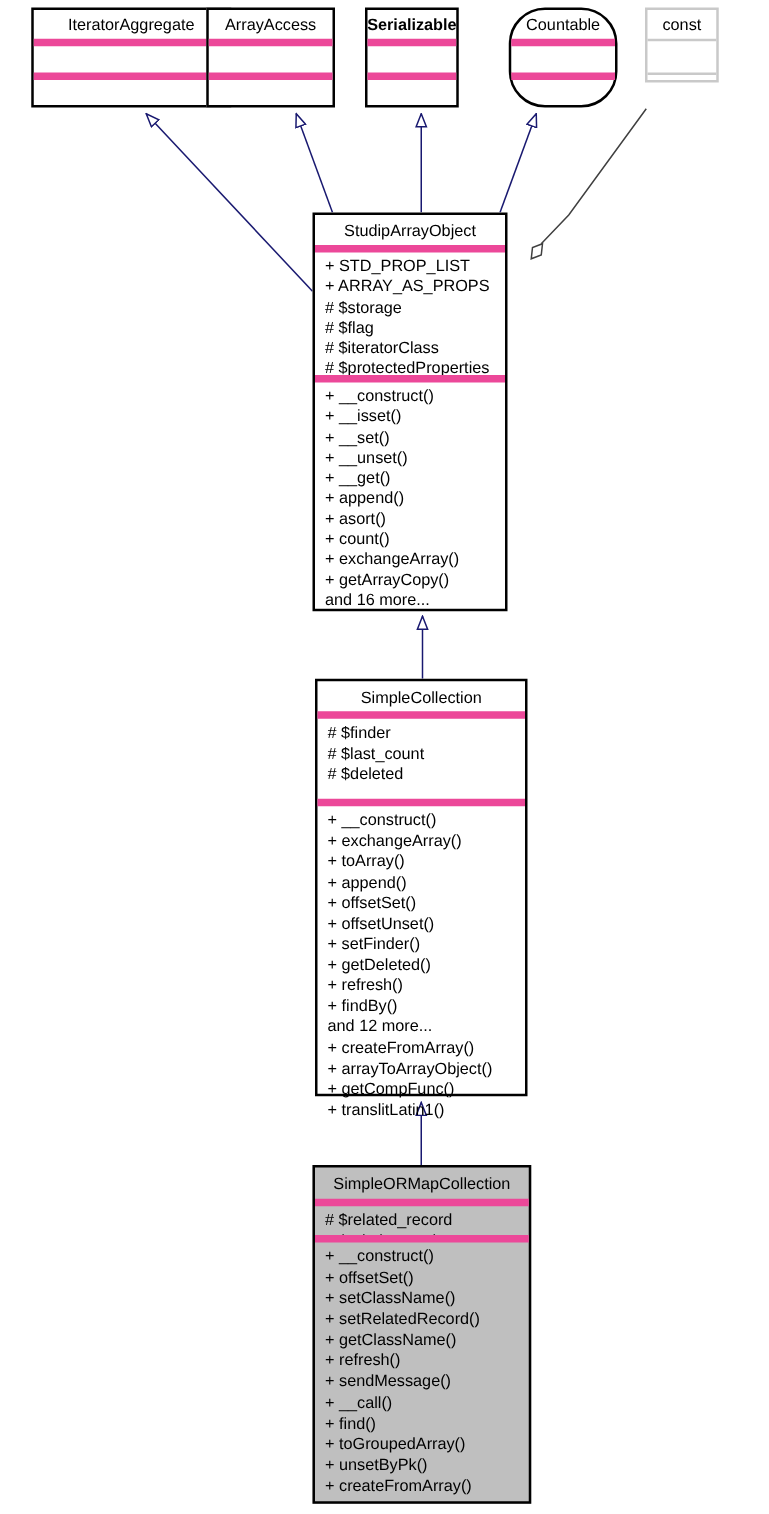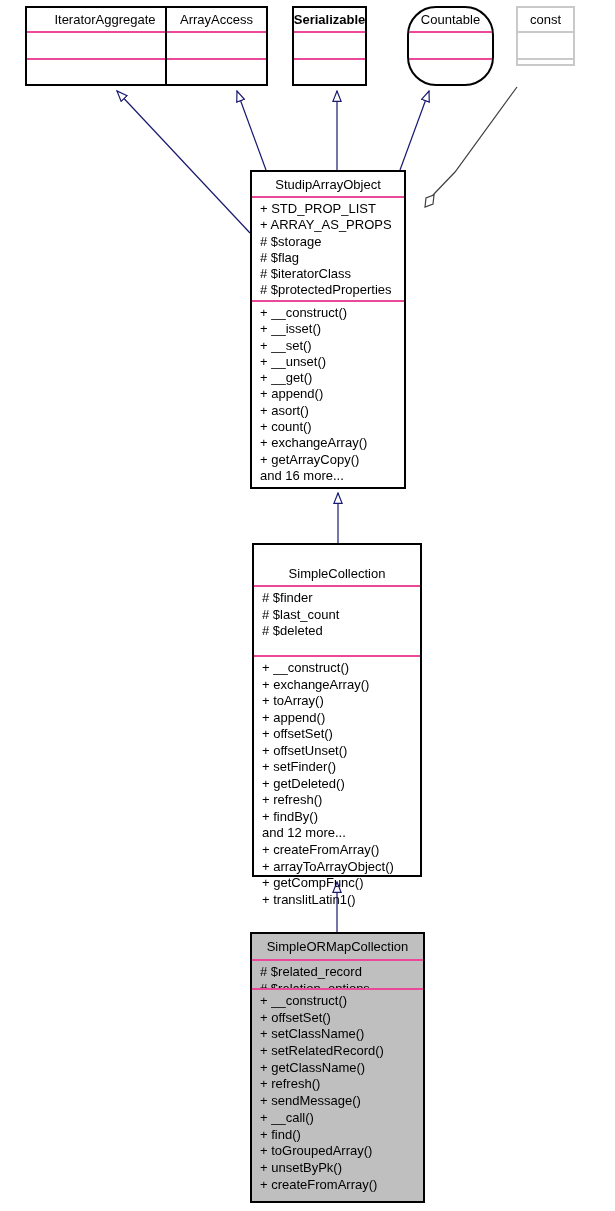--- a/index.html
+++ b/index.html
@@ -16,21 +16,21 @@
   .edge-inherit{stroke:var(--inheritance-edge,#191970);stroke-width:1.2;fill:none;}
   .edge-aggregate{stroke:var(--aggregation-edge,#404040);stroke-width:1.2;fill:none;}
   .arrowhead{fill:#ffffff;stroke:var(--inheritance-edge,#191970);stroke-width:1.2;}
   .diamond{fill:#ffffff;stroke:var(--aggregation-edge,#404040);stroke-width:1.2;}
 
   .node{position:absolute;background:#fff;border:2px solid #000;}
   .node .title{
     display:flex;align-items:center;justify-content:center;
     white-space:nowrap;overflow:hidden;
   }
-  .compartment{border-top:2px solid #ec4899;overflow:hidden;}
+  .compartment{border-top:6px solid #ec4899;overflow:hidden;}
   .members{padding:3px 2px 2px 8px;}
   .member-row{white-space:nowrap;overflow:hidden;}
 
   
   .iface{height:80px;}
   .iface .title{height:23px;}
   .iface .c1{height:27px;}
   .iface .c2{height:24px;}
 
   .iface-1{left:4px;top:6px;width:160px;margin-left:21px;}
@@ -45,21 +45,21 @@
   .const-node .c1{height:27px;}
   .const-node .c2{height:24px;}
 
   
   .box-sao{left:250px;top:170px;width:156px;height:319px;}
   .box-sao .title{height:24px;}
   .box-sao .attrs{height:104px;}
   .box-sao .member-row{height:16.3px;line-height:16.3px;}
 
   .box-sc{left:252px;top:543px;width:170px;height:334px;}
-  .box-sc .title{height:24px;margin-top:16px;}
+  .box-sc .title{height:24px;}
   .box-sc .attrs{height:70px;}
   .box-sc .member-row{height:16.55px;line-height:16.55px;}
 
   .box-somc{left:250px;top:932px;width:175px;height:271px;background:var(--selected-fill,#bfbfbf);}
   .box-somc .title{height:25px;}
   .box-somc .attrs{height:29px;}
   .box-somc .member-row{height:16.7px;line-height:16.7px;}
 
   .edge-label{
     position:absolute;left:488px;top:108px;width:126px;

